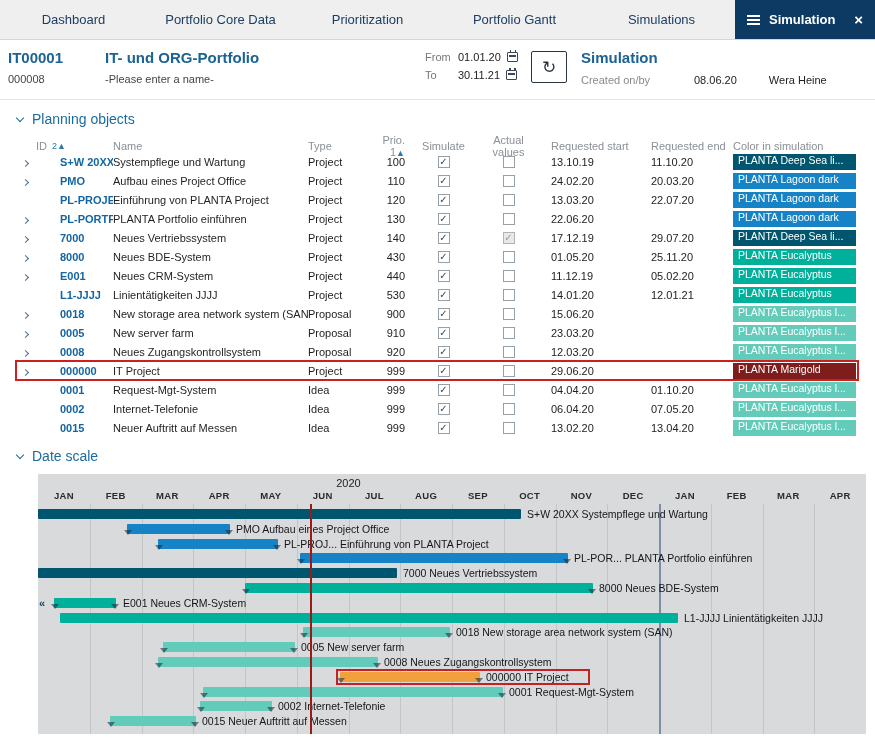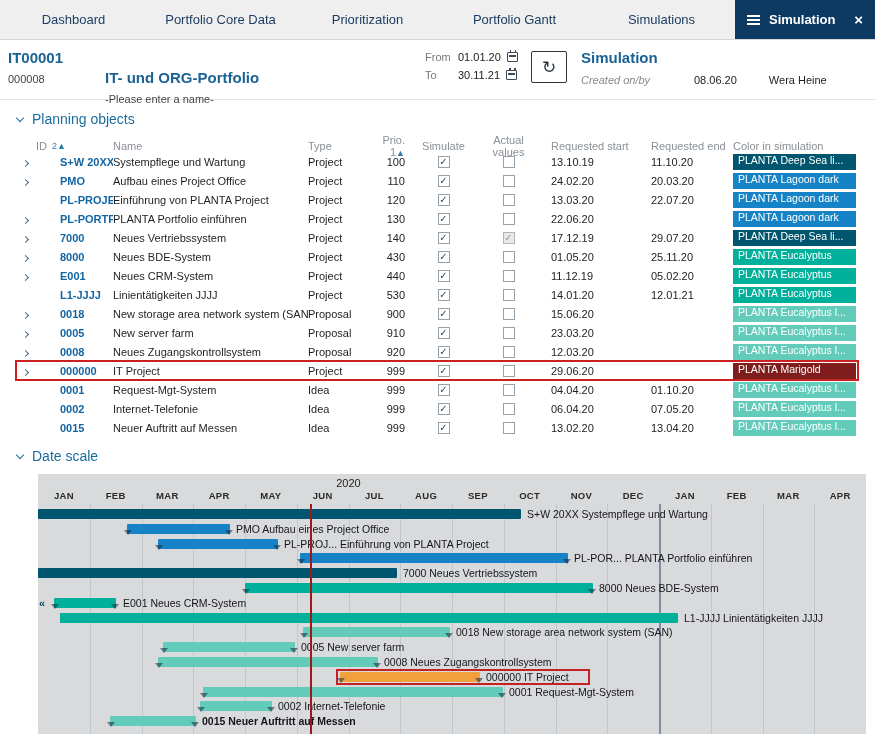--- a/index.html
+++ b/index.html
@@ -12,36 +12,36 @@
     font-size:13px; color:#1d3e63; cursor:pointer; white-space:nowrap; }
   .tab-active { width:140px; flex:0 0 140px; background:#0c3a63; color:#fff;
     display:flex; align-items:center; padding:0 12px; gap:9px; font-size:13px; font-weight:bold; }
   .burger { width:13px; height:10px;
     background:linear-gradient(#fff 0 2px, transparent 2px 4px, #fff 4px 6px, transparent 6px 8px, #fff 8px 10px); }
   .closex { margin-left:auto; font-size:15px; font-weight:bold; cursor:pointer; }
 
   
   .hdr { display:flex; padding:9px 0 0 8px; height:59px; }
   .hc1 { width:97px; }
-  .hc2 { width:320px;margin-top:20px; }
+  .hc2 { width:320px; }
   .big { font-size:15px; font-weight:bold; color:#1a6394; }
   .sub { font-size:11px; color:#444; margin-top:7px; }
   .hdates { width:96px; font-size:11px; padding-top:2px; }
   .drow { display:flex; align-items:center; gap:6px; margin-bottom:6px; }
   .dlab { color:#777; width:27px; }
   .dval { color:#222; }
   .cal { width:11px; height:10px; border:1px solid #3c4858; border-radius:1px; position:relative; display:inline-block; }
   .cal::before { content:""; position:absolute; left:1px; right:1px; top:2px; height:1.5px; background:#3c4858; }
   .cal::after { content:""; position:absolute; left:2px; top:-3px; width:1.5px; height:2.5px; background:#3c4858; box-shadow:5px 0 0 #3c4858; }
   .refresh { width:36px; height:32px; border:1.5px solid #2c3640; border-radius:2px;
     display:flex; align-items:center; justify-content:center; margin:2px 14px 0 10px;
     font-size:17px; color:#2c3640; cursor:pointer; font-family:"DejaVu Sans", sans-serif; }
   .hc4 { flex:1; }
   .crow { display:flex; font-size:11px; margin-top:8px; align-items:baseline; }
-  .clab { color:#8a8a8a; width:113px;font-style:italic; }
+  .clab { color:#8a8a8a; width:113px; }
   .cdate { color:#222; margin-right:32px; }
   .sep { height:1px; background:#e4e4e4; }
 
   
   .sect { display:flex; align-items:center; gap:9px; padding:11px 0 7px 17px;
     color:#1a6b9e; font-size:14px; cursor:pointer; }
   .chev-d { width:6px; height:6px; border-right:1.6px solid #1a6b9e; border-bottom:1.6px solid #1a6b9e;
     transform:rotate(45deg); margin-top:-3px; }
 
   
@@ -584,14 +584,14 @@
     <div class="gmark" style="left: 162px; top: 218.6px;"></div>
     <div class="gmark" style="left: 460px; top: 218.6px;"></div>
     <div class="glabel" style="left: 471px; top: 211.6px;">0001 Request-Mgt-System</div>
     <div class="gbar" style="left: 162px; width: 72px; top: 227.4px; background: rgb(99, 203, 186);"></div>
     <div class="gmark" style="left: 159px; top: 233.4px;"></div>
     <div class="gmark" style="left: 229px; top: 233.4px;"></div>
     <div class="glabel" style="left: 240px; top: 226.4px;">0002 Internet-Telefonie</div>
     <div class="gbar" style="left: 72px; width: 86px; top: 242.2px; background: rgb(99, 203, 186);"></div>
     <div class="gmark" style="left: 69px; top: 248.2px;"></div>
     <div class="gmark" style="left: 153px; top: 248.2px;"></div>
-    <div class="glabel" style="left: 164px; top: 241.2px; font-weight: bold;">0015 Neuer Auftritt auf Messen</div>
+    <div class="glabel" style="left: 164px; top: 241.2px;">0015 Neuer Auftritt auf Messen</div>
   </div>
 
 </body></html>

